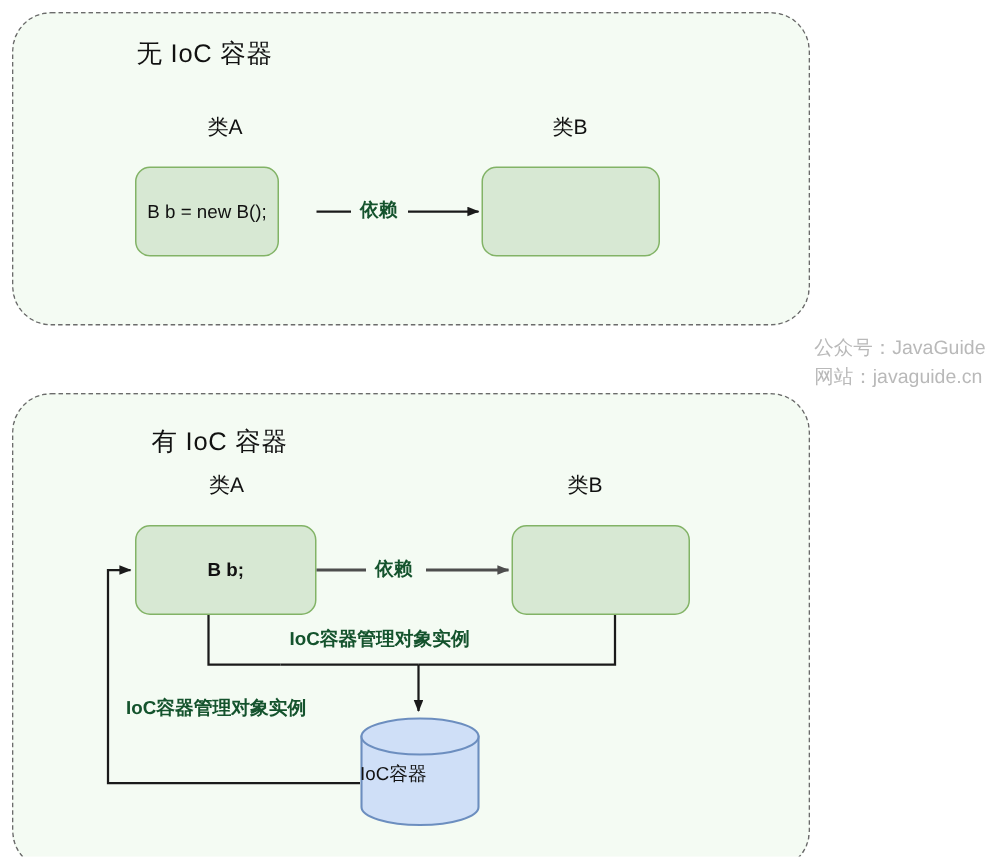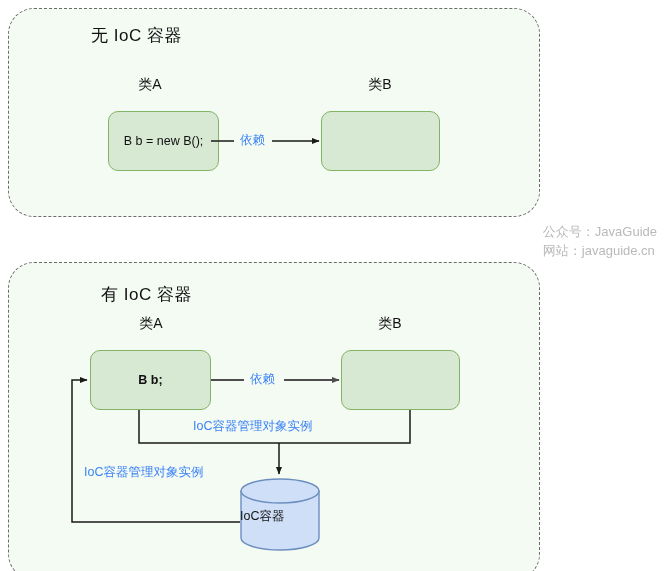--- a/index.html
+++ b/index.html
@@ -70,32 +70,33 @@
     background: #d7e8d3;
     border: 1.4px solid #82b366;
     border-radius: 10px;
     display: flex;
     align-items: center;
     justify-content: center;
     font-size: 12.5px;
     color: #111111;
     white-space: nowrap;
   }
-  #box-a-top    { left: 108px;  top: 111px; width: 111px; height: 60px; }
+  #box-a-top    { left: 90px;  top: 111px; width: 96px; height: 60px; }
   #box-b-top    { left: 321px; top: 111px; width: 119px; height: 60px; }
   #box-a-bottom { left: 90px;  top: 350px; width: 121px; height: 60px; font-weight: bold; }
   #box-b-bottom { left: 341px; top: 350px; width: 119px; height: 60px; }
 
   
   .edge-label {
     position: absolute;
     font-size: 12.5px;
-    color: #3b82f6;
+    color: #14532d;
     white-space: nowrap;
     background: transparent;
+    font-weight: bold;
   }
   #label-depends-top    { left: 240px; top: 132px; }
   #label-depends-bottom { left: 250px; top: 371px; }
   #label-manage         { left: 193px; top: 418px; }
   #label-inject         { left: 84px;  top: 464px; }
 
   
   svg.wires {
     position: absolute;
     left: 0;

